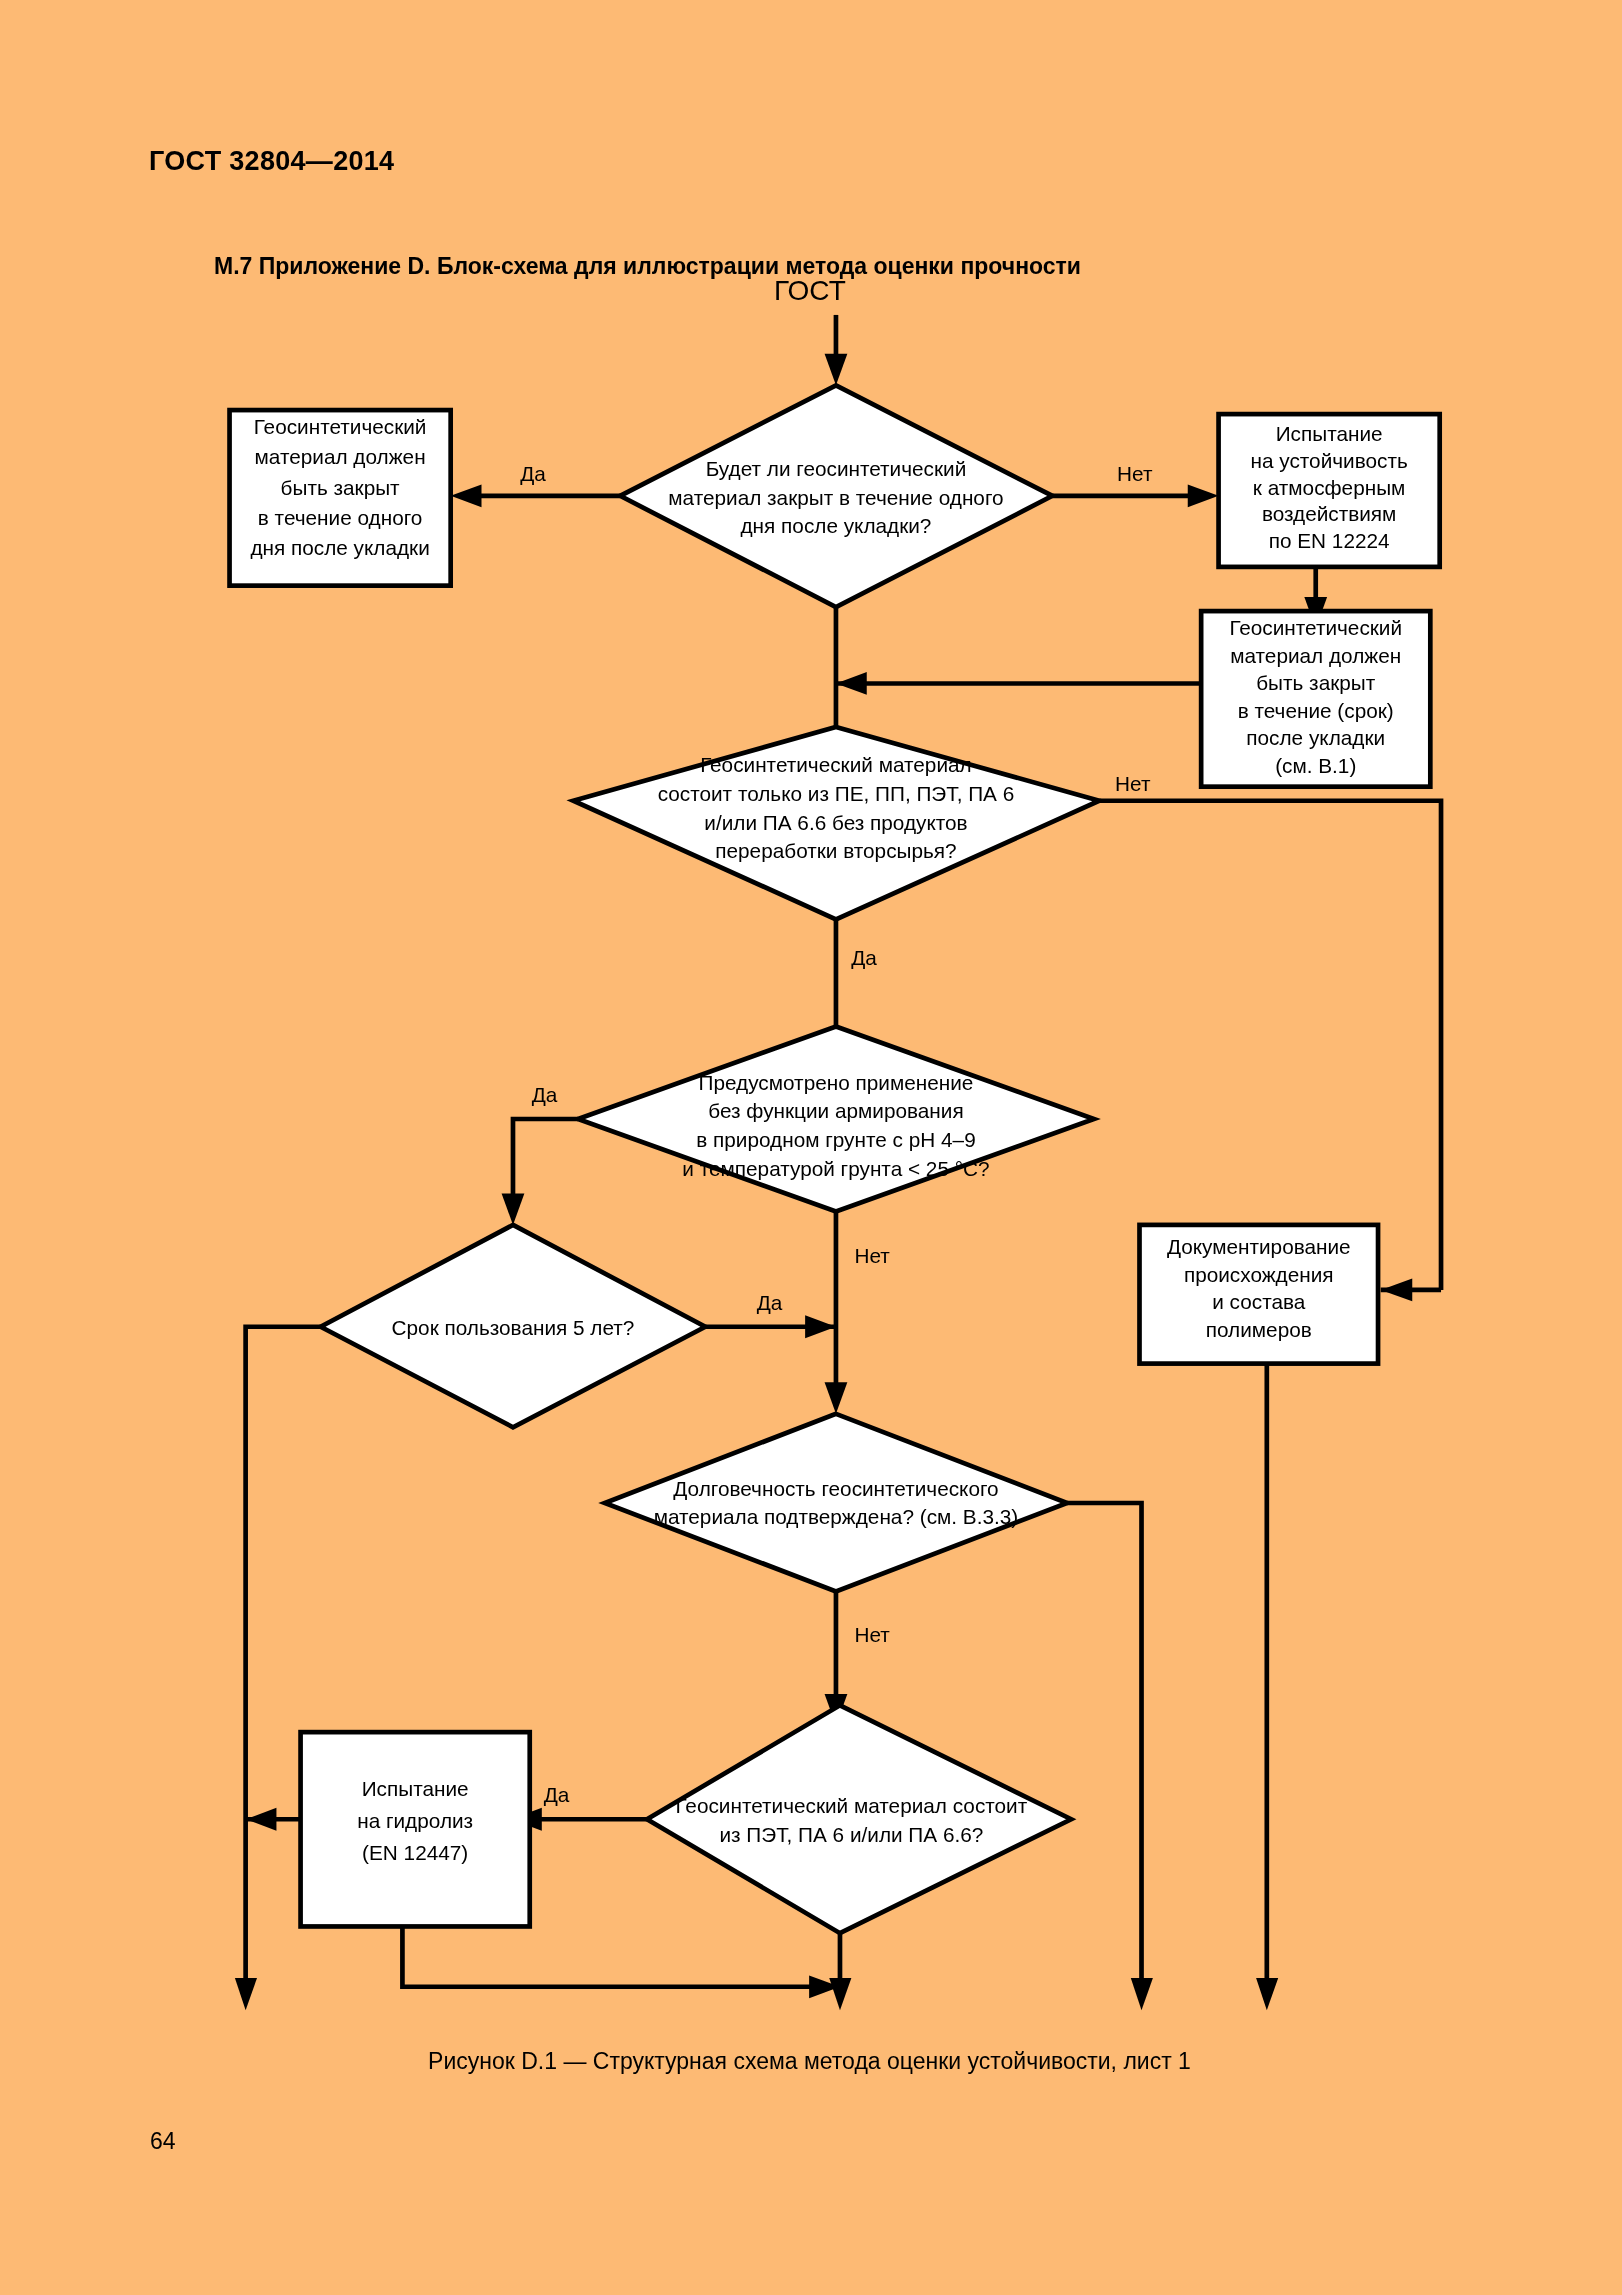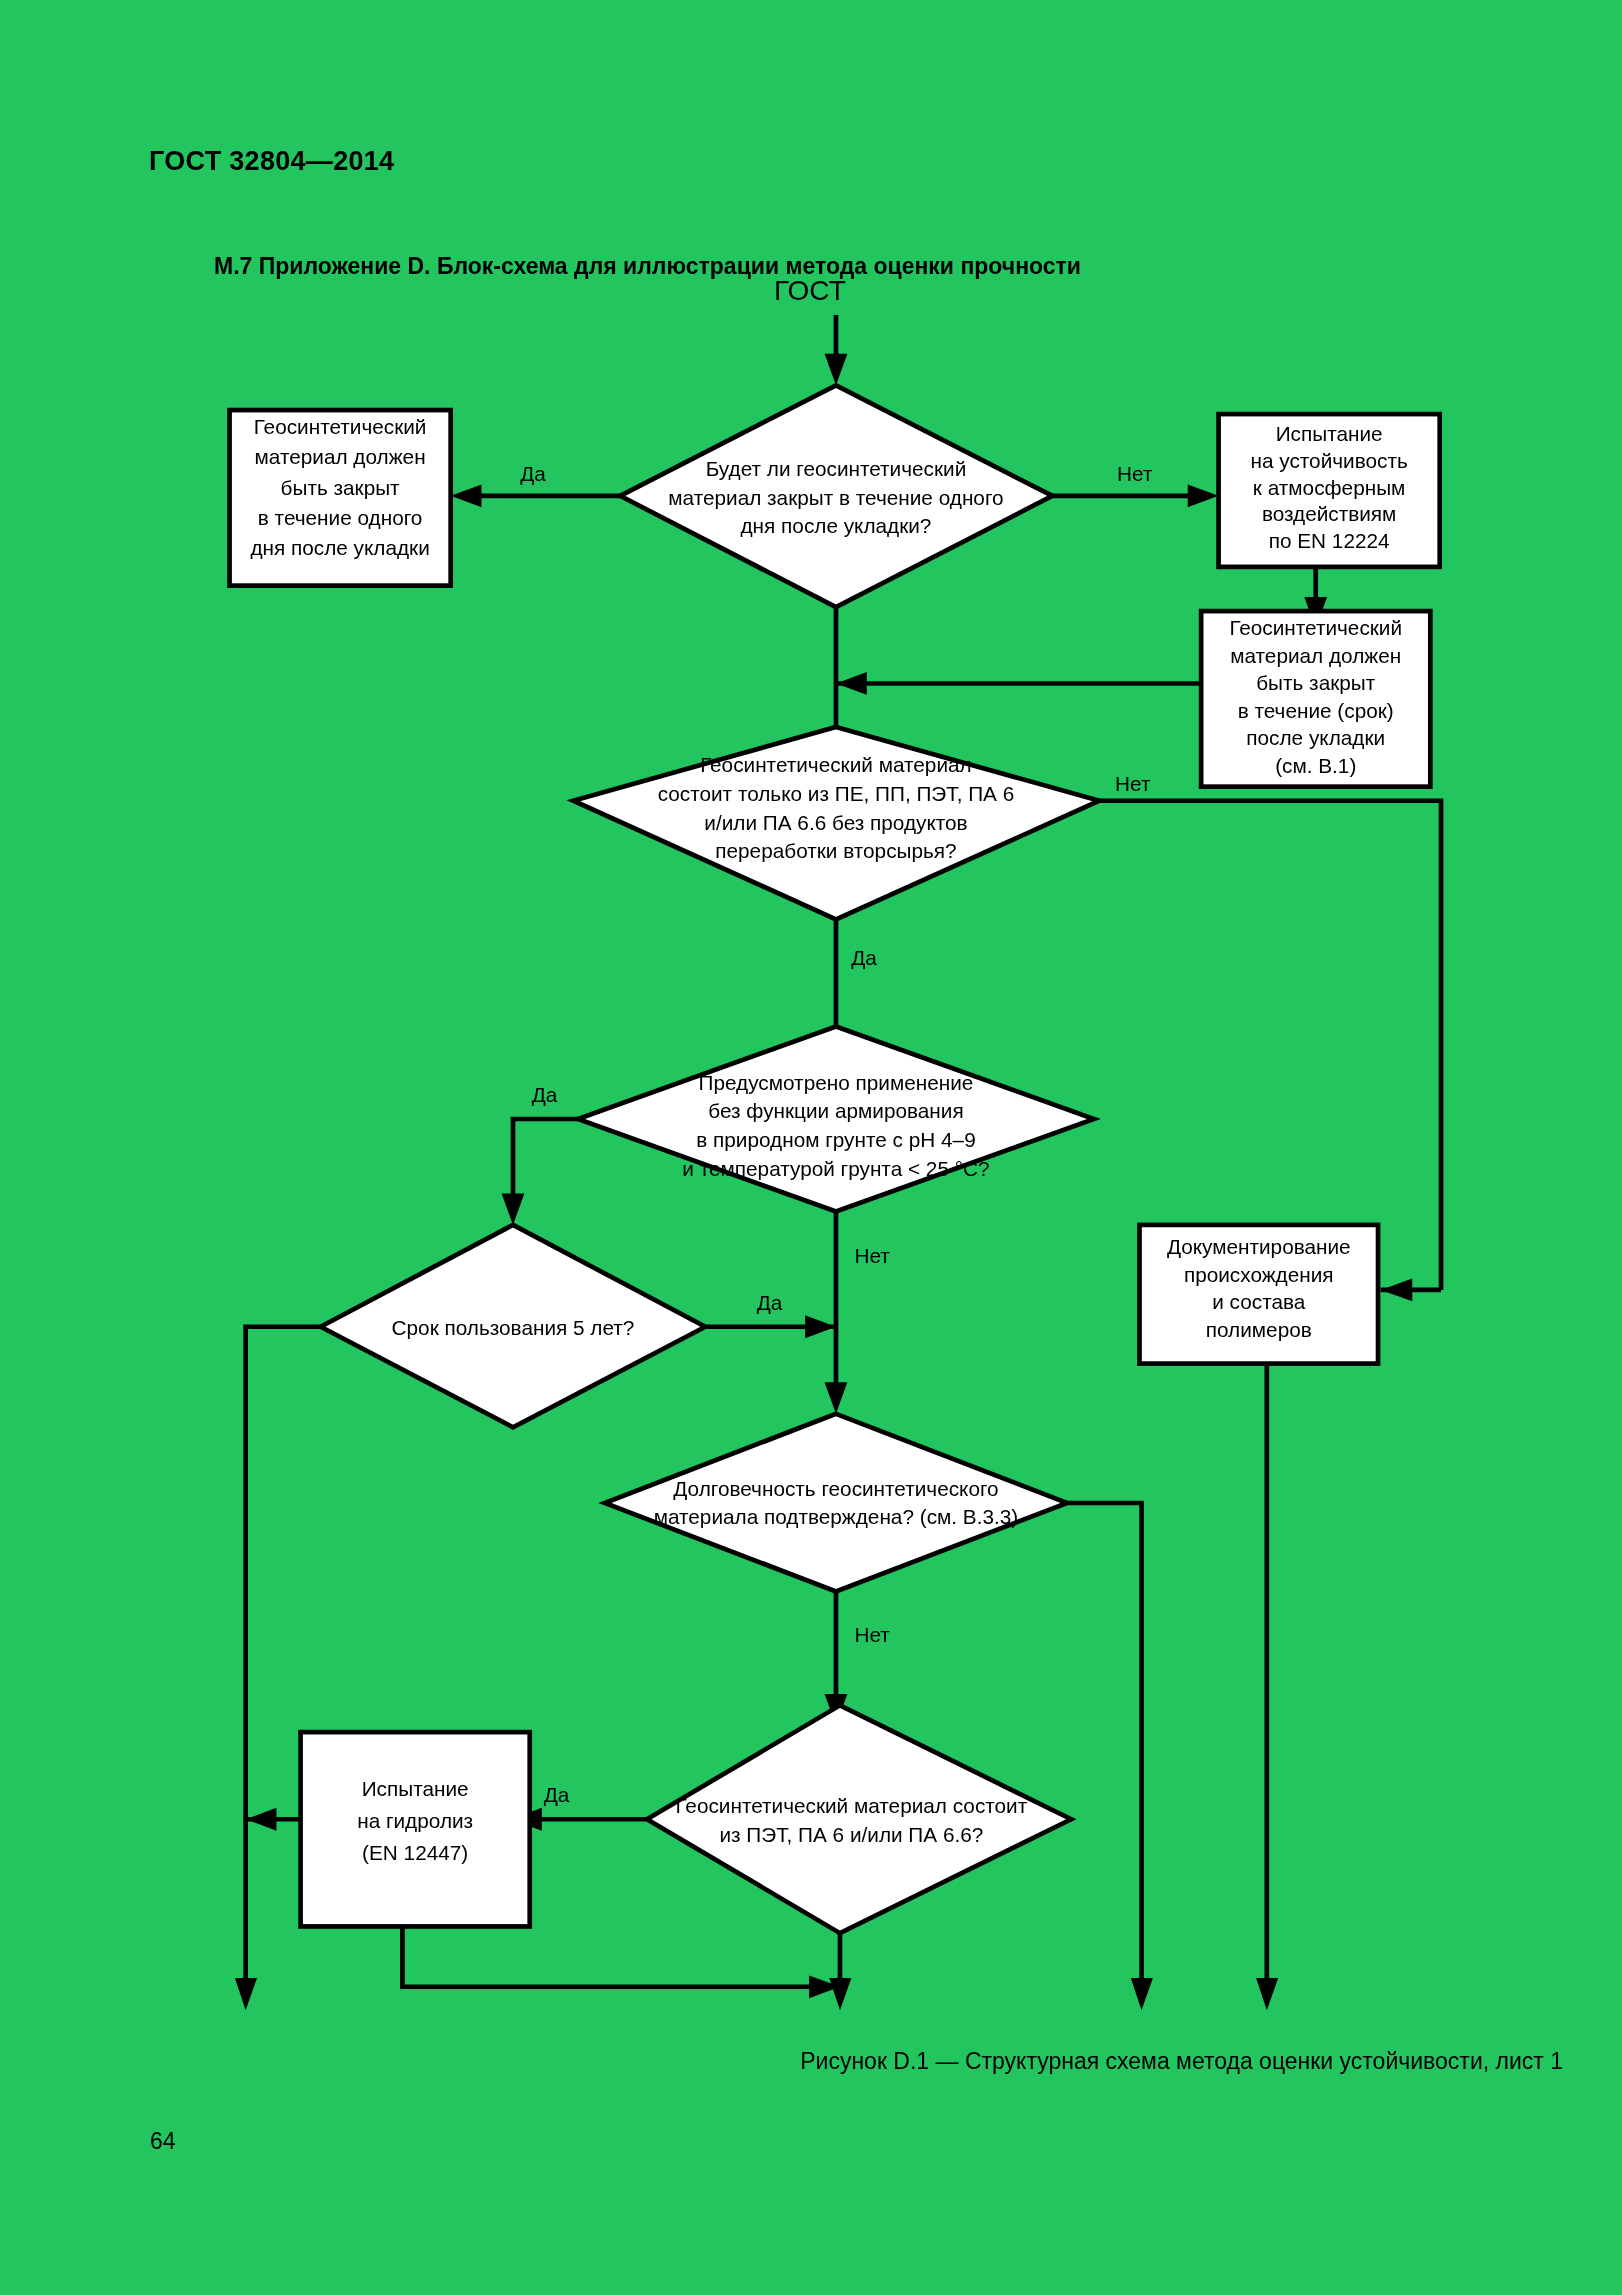--- a/index.html
+++ b/index.html
@@ -5,21 +5,21 @@
 <style>
   html, body {
     margin: 0;
     padding: 0;
     background: #ffffff;
   }
   #page {
     position: relative;
     width: 1623px;
     height: 2295px;
-    background: #22c55e;
+    background: #fdba74;
     font-family: "Liberation Sans", sans-serif;
     color: #000000;
     overflow: hidden;
   }
   .abs { position: absolute; }
 
   
   #doc-header {
     left: 149px;
     top: 146px;
@@ -39,22 +39,23 @@
   #start-label {
     left: 774px;
     top: 275px;
     font-size: 28px;
     white-space: nowrap;
   }
   #figure-caption {
     left: 0;
     top: 2048px;
     width: 1563px;
-    text-align: right;
+    text-align: center;
     font-size: 23px;
+    padding-left: 28px;
   }
   #page-number {
     left: 150px;
     top: 2128px;
     font-size: 23px;
   }
 
   
   #flowchart {
     left: 0;

